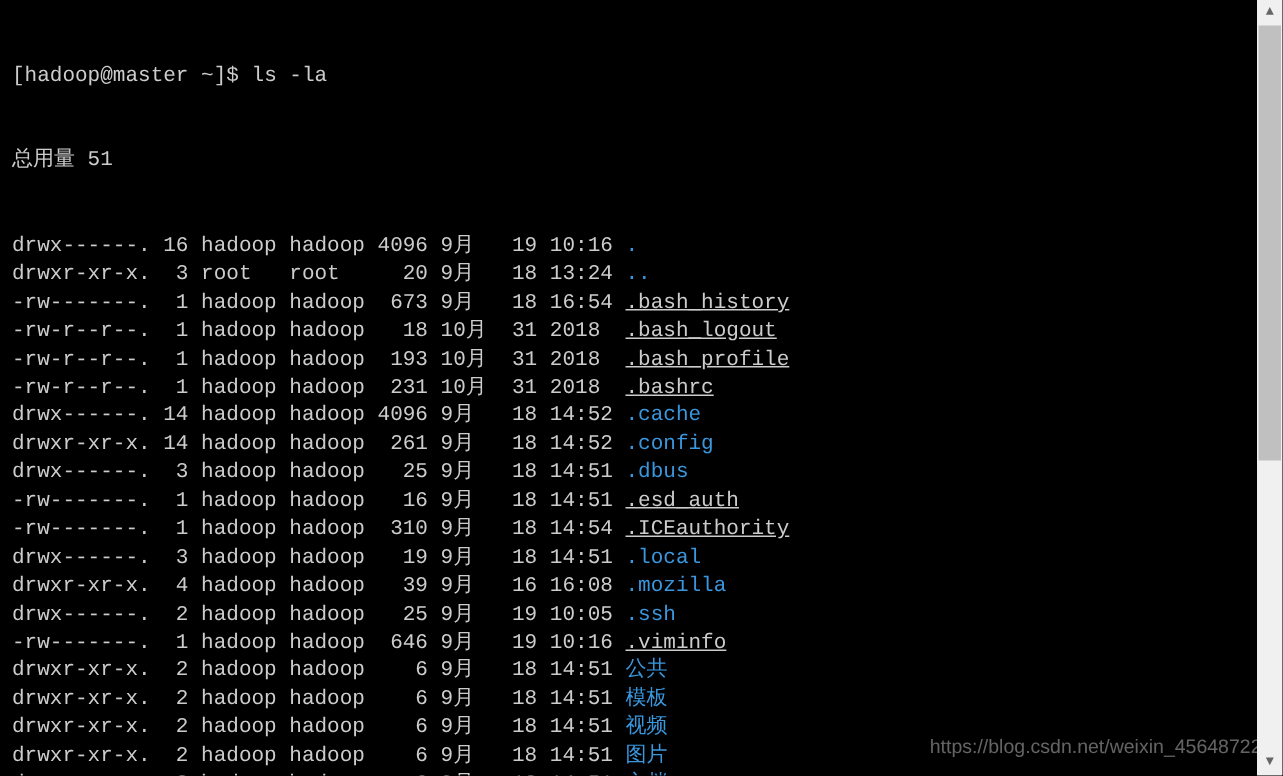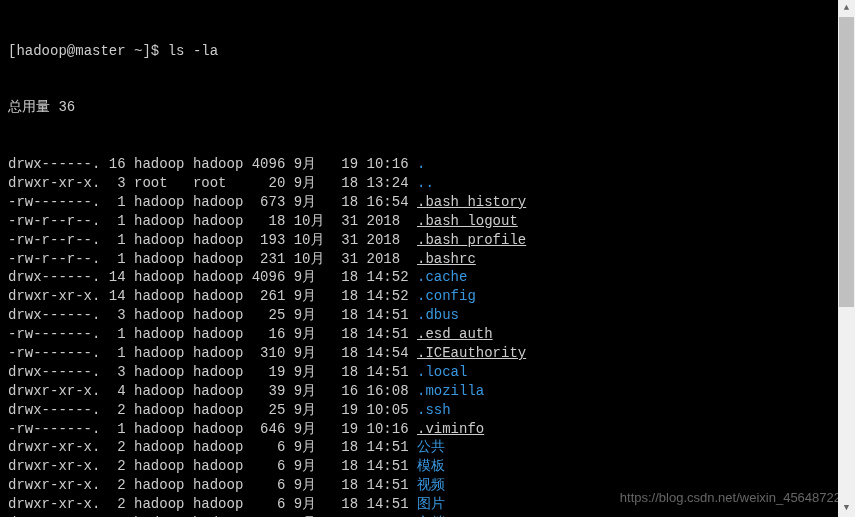--- a/index.html
+++ b/index.html
@@ -65,21 +65,21 @@
     line-height: 17px;
   }
   .scroll-btn.up { top: 0; }
   .scroll-btn.down { bottom: 0; }
 </style>
 </head>
 <body>
 
 <div class="terminal">
   <div class="row"><span class="prompt-open">[</span><span class="user">hadoop</span><span class="at">@</span><span class="host">master</span> <span class="path">~</span><span>]$ </span><span class="cmd">ls -la</span></div>
-  <div class="row">总用量 36</div>
+  <div class="row">总用量 51</div>
   <div id="rows"><div class="row"><span class="perms">drwx------.</span> <span class="links">16</span> <span class="owner">hadoop</span> <span class="group">hadoop</span> <span class="size">4096</span> <span class="month">9月  </span> <span class="day">19</span> <span class="time">10:16</span> <span class="fname-dir">.</span></div><div class="row"><span class="perms">drwxr-xr-x.</span> <span class="links"> 3</span> <span class="owner">root  </span> <span class="group">root  </span> <span class="size">  20</span> <span class="month">9月  </span> <span class="day">18</span> <span class="time">13:24</span> <span class="fname-dir">..</span></div><div class="row"><span class="perms">-rw-------.</span> <span class="links"> 1</span> <span class="owner">hadoop</span> <span class="group">hadoop</span> <span class="size"> 673</span> <span class="month">9月  </span> <span class="day">18</span> <span class="time">16:54</span> <span class="fname-plain">.bash_history</span></div><div class="row"><span class="perms">-rw-r--r--.</span> <span class="links"> 1</span> <span class="owner">hadoop</span> <span class="group">hadoop</span> <span class="size">  18</span> <span class="month">10月 </span> <span class="day">31</span> <span class="time">2018 </span> <span class="fname-plain">.bash_logout</span></div><div class="row"><span class="perms">-rw-r--r--.</span> <span class="links"> 1</span> <span class="owner">hadoop</span> <span class="group">hadoop</span> <span class="size"> 193</span> <span class="month">10月 </span> <span class="day">31</span> <span class="time">2018 </span> <span class="fname-plain">.bash_profile</span></div><div class="row"><span class="perms">-rw-r--r--.</span> <span class="links"> 1</span> <span class="owner">hadoop</span> <span class="group">hadoop</span> <span class="size"> 231</span> <span class="month">10月 </span> <span class="day">31</span> <span class="time">2018 </span> <span class="fname-plain">.bashrc</span></div><div class="row"><span class="perms">drwx------.</span> <span class="links">14</span> <span class="owner">hadoop</span> <span class="group">hadoop</span> <span class="size">4096</span> <span class="month">9月  </span> <span class="day">18</span> <span class="time">14:52</span> <span class="fname-dir">.cache</span></div><div class="row"><span class="perms">drwxr-xr-x.</span> <span class="links">14</span> <span class="owner">hadoop</span> <span class="group">hadoop</span> <span class="size"> 261</span> <span class="month">9月  </span> <span class="day">18</span> <span class="time">14:52</span> <span class="fname-dir">.config</span></div><div class="row"><span class="perms">drwx------.</span> <span class="links"> 3</span> <span class="owner">hadoop</span> <span class="group">hadoop</span> <span class="size">  25</span> <span class="month">9月  </span> <span class="day">18</span> <span class="time">14:51</span> <span class="fname-dir">.dbus</span></div><div class="row"><span class="perms">-rw-------.</span> <span class="links"> 1</span> <span class="owner">hadoop</span> <span class="group">hadoop</span> <span class="size">  16</span> <span class="month">9月  </span> <span class="day">18</span> <span class="time">14:51</span> <span class="fname-plain">.esd_auth</span></div><div class="row"><span class="perms">-rw-------.</span> <span class="links"> 1</span> <span class="owner">hadoop</span> <span class="group">hadoop</span> <span class="size"> 310</span> <span class="month">9月  </span> <span class="day">18</span> <span class="time">14:54</span> <span class="fname-plain">.ICEauthority</span></div><div class="row"><span class="perms">drwx------.</span> <span class="links"> 3</span> <span class="owner">hadoop</span> <span class="group">hadoop</span> <span class="size">  19</span> <span class="month">9月  </span> <span class="day">18</span> <span class="time">14:51</span> <span class="fname-dir">.local</span></div><div class="row"><span class="perms">drwxr-xr-x.</span> <span class="links"> 4</span> <span class="owner">hadoop</span> <span class="group">hadoop</span> <span class="size">  39</span> <span class="month">9月  </span> <span class="day">16</span> <span class="time">16:08</span> <span class="fname-dir">.mozilla</span></div><div class="row"><span class="perms">drwx------.</span> <span class="links"> 2</span> <span class="owner">hadoop</span> <span class="group">hadoop</span> <span class="size">  25</span> <span class="month">9月  </span> <span class="day">19</span> <span class="time">10:05</span> <span class="fname-dir">.ssh</span></div><div class="row"><span class="perms">-rw-------.</span> <span class="links"> 1</span> <span class="owner">hadoop</span> <span class="group">hadoop</span> <span class="size"> 646</span> <span class="month">9月  </span> <span class="day">19</span> <span class="time">10:16</span> <span class="fname-plain">.viminfo</span></div><div class="row"><span class="perms">drwxr-xr-x.</span> <span class="links"> 2</span> <span class="owner">hadoop</span> <span class="group">hadoop</span> <span class="size">   6</span> <span class="month">9月  </span> <span class="day">18</span> <span class="time">14:51</span> <span class="fname-dir">公共</span></div><div class="row"><span class="perms">drwxr-xr-x.</span> <span class="links"> 2</span> <span class="owner">hadoop</span> <span class="group">hadoop</span> <span class="size">   6</span> <span class="month">9月  </span> <span class="day">18</span> <span class="time">14:51</span> <span class="fname-dir">模板</span></div><div class="row"><span class="perms">drwxr-xr-x.</span> <span class="links"> 2</span> <span class="owner">hadoop</span> <span class="group">hadoop</span> <span class="size">   6</span> <span class="month">9月  </span> <span class="day">18</span> <span class="time">14:51</span> <span class="fname-dir">视频</span></div><div class="row"><span class="perms">drwxr-xr-x.</span> <span class="links"> 2</span> <span class="owner">hadoop</span> <span class="group">hadoop</span> <span class="size">   6</span> <span class="month">9月  </span> <span class="day">18</span> <span class="time">14:51</span> <span class="fname-dir">图片</span></div><div class="row"><span class="perms">drwxr-xr-x.</span> <span class="links"> 2</span> <span class="owner">hadoop</span> <span class="group">hadoop</span> <span class="size">   6</span> <span class="month">9月  </span> <span class="day">18</span> <span class="time">14:51</span> <span class="fname-dir">文档</span></div></div>
   
 </div>
 
 <div class="watermark">https://blog.csdn.net/weixin_45648722</div>
 
 <div class="scrollbar">
   <div class="scroll-btn up">▲</div>
   <div class="scroll-track">
     <div class="scroll-thumb"></div>

